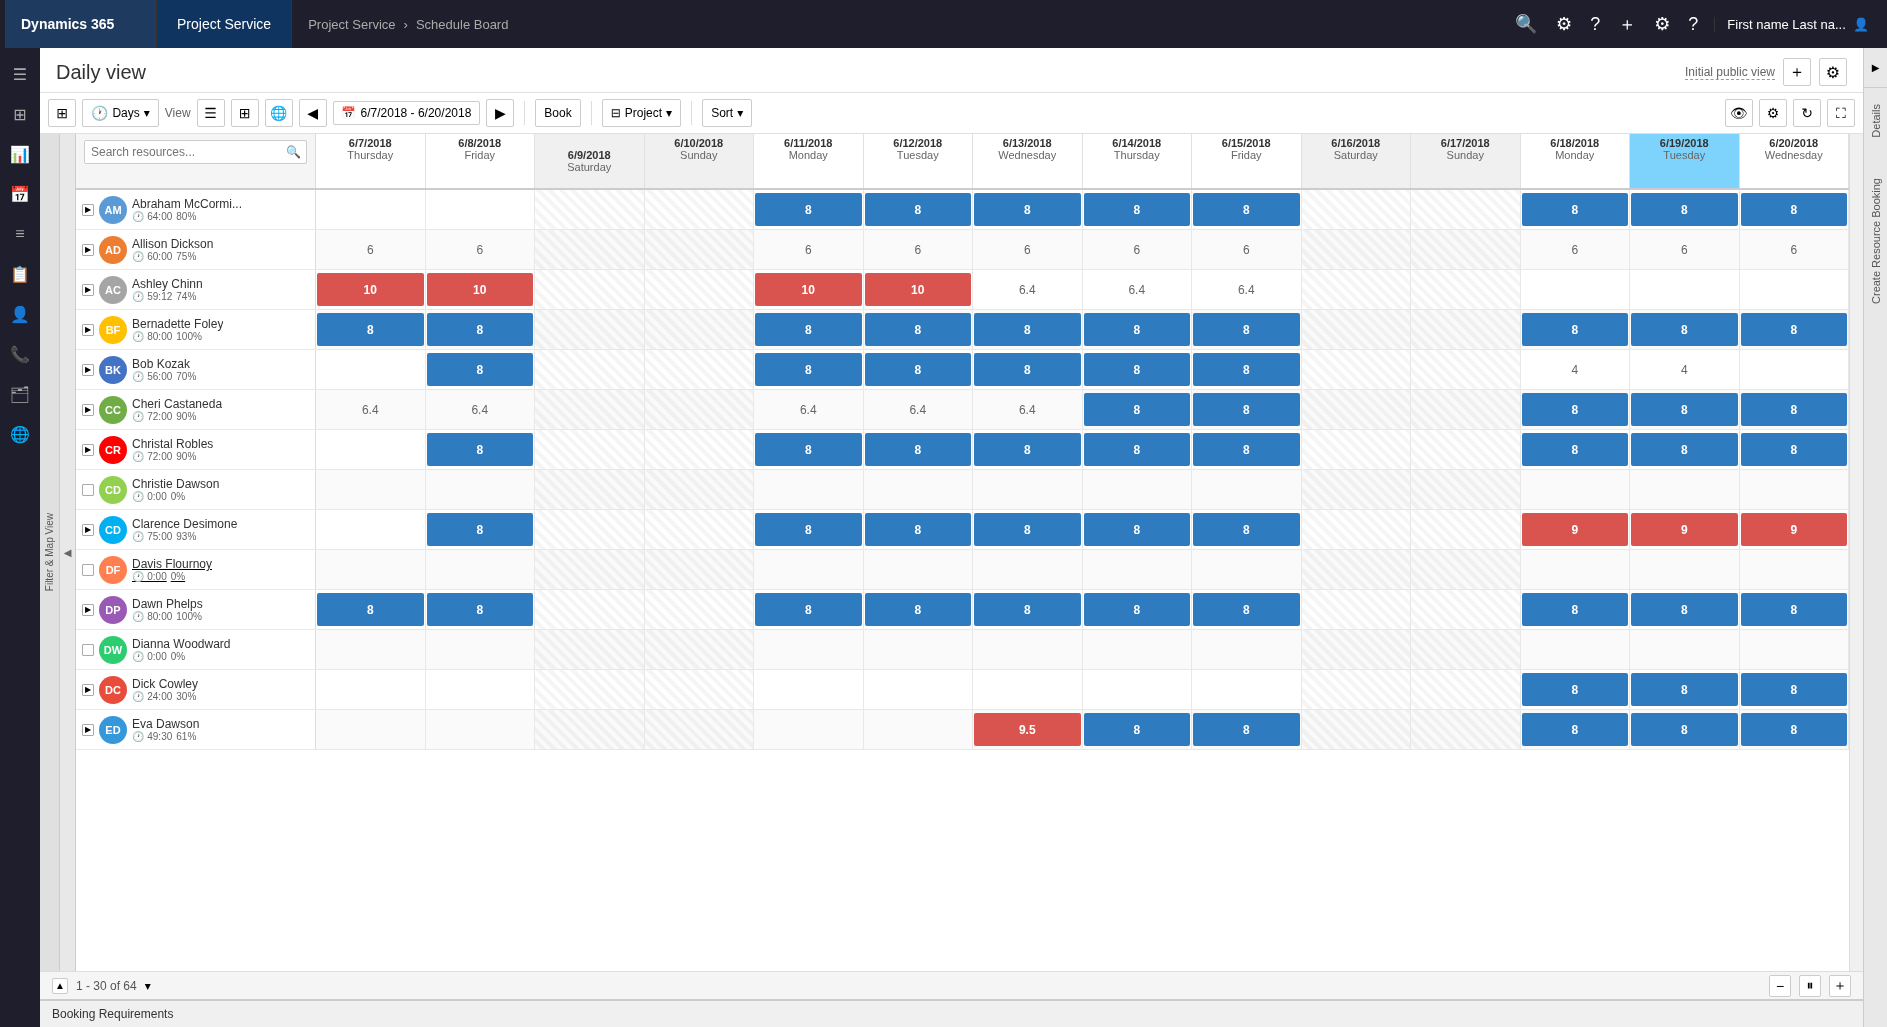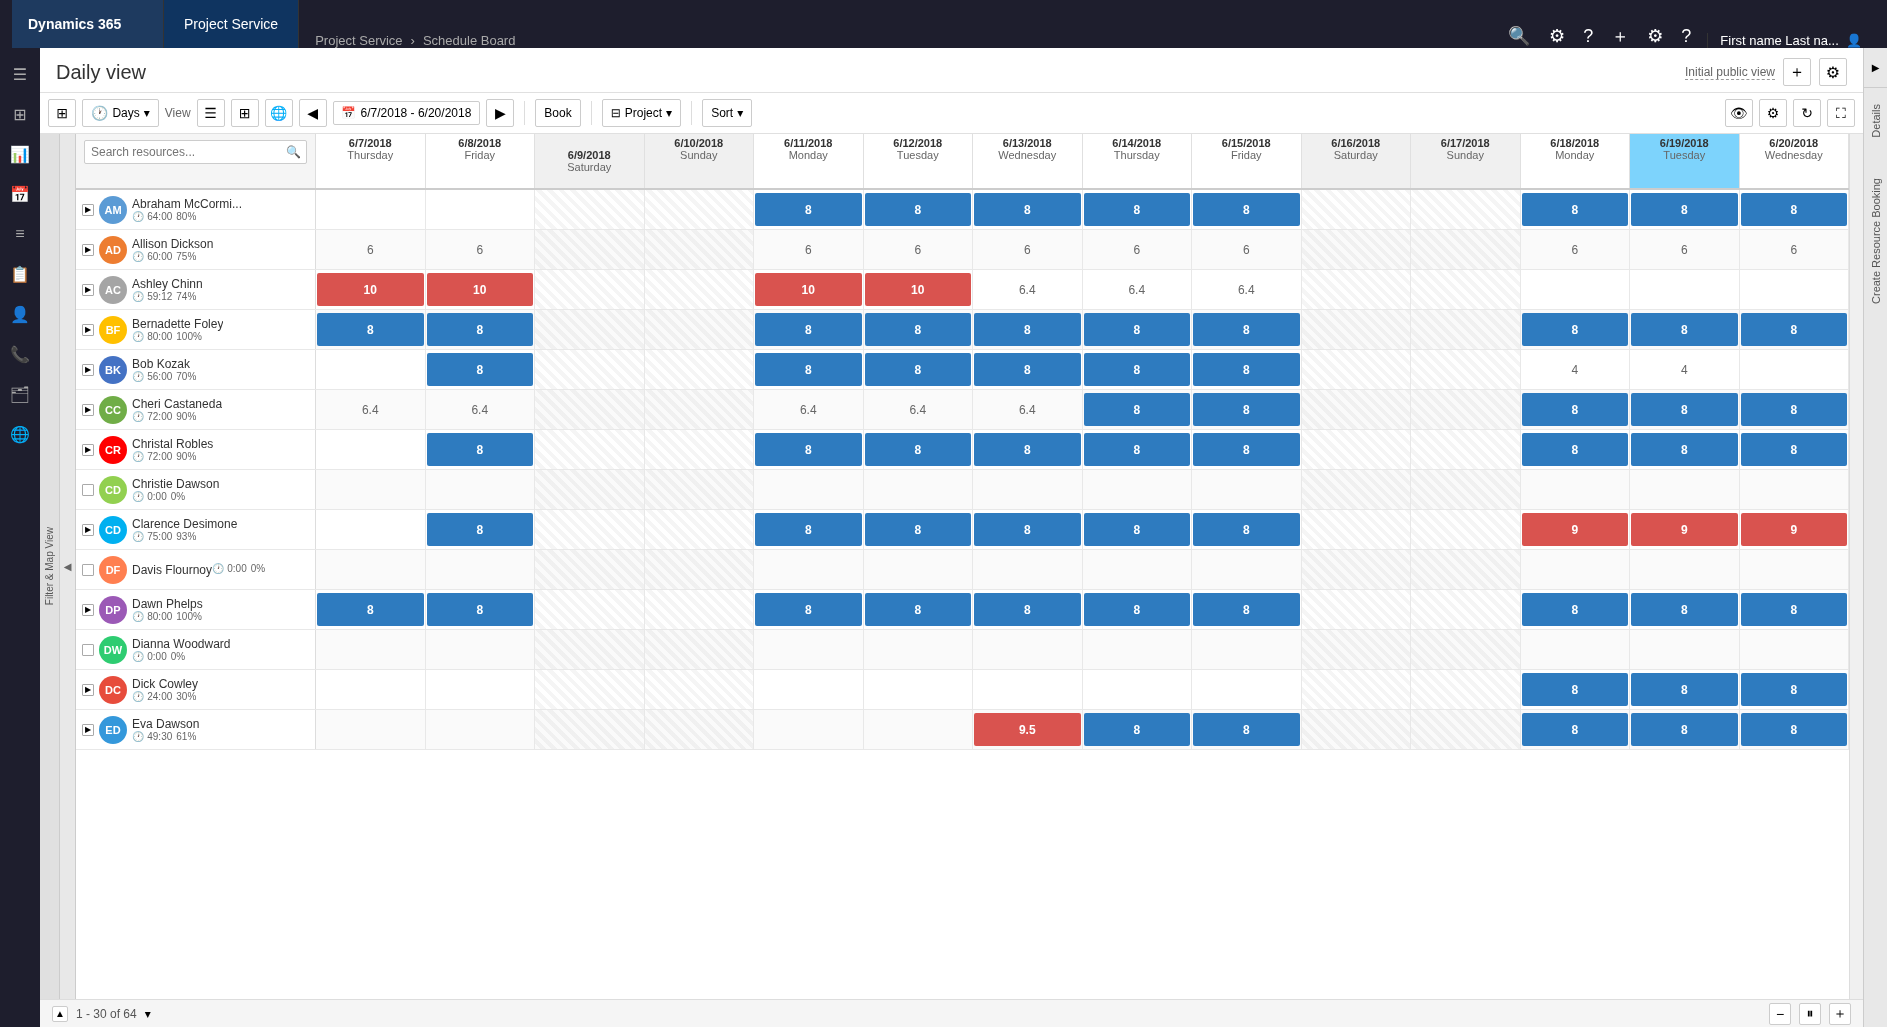--- a/index.html
+++ b/index.html
@@ -1,22 +1,22 @@
 <!DOCTYPE html>
 <html><head>
   <meta charset="utf-8">
   <style>
     * { box-sizing: border-box; margin: 0; padding: 0; }
     body { font-family: 'Segoe UI', Arial, sans-serif; font-size: 12px; background: #f3f3f3; overflow: hidden; height: 1027px; width: 1887px; }
 
     
     .top-nav {
-      display: flex; align-items: flex-end;
+      display: flex; align-items: center;
       background: #1e1e2d; color: #fff;
-      height: 48px; padding: 0 12px;
+      height: 48px; padding: 0 5px;
       gap: 0;
     }
     .top-nav-brand {
       background: #1e3a5f; padding: 0 16px;
       height: 100%; display: flex; align-items: center;
       font-size: 14px; font-weight: 600; color: #fff;
       border-right: 1px solid #333;
       min-width: 152px;
     }
     .top-nav-module {
@@ -708,21 +708,21 @@
                 <div style="position: absolute; inset: 3px 1px; border-radius: 2px; background: rgb(217, 83, 79); display: flex; align-items: center; justify-content: center; color: rgb(255, 255, 255); font-size: 12px; font-weight: 600; cursor: pointer;">9</div>
               </div>
               <div style="min-width: 109px; flex: 1 1 0%; height: 100%; border-right: 1px solid rgb(232, 232, 232); position: relative; display: flex; align-items: center; justify-content: center;">
                 <div style="position: absolute; inset: 3px 1px; border-radius: 2px; background: rgb(217, 83, 79); display: flex; align-items: center; justify-content: center; color: rgb(255, 255, 255); font-size: 12px; font-weight: 600; cursor: pointer;">9</div>
               </div>
             </div>
             <div style="display: flex; border-bottom: 1px solid rgb(232, 232, 232); height: 40px; align-items: center; background: rgb(250, 250, 250);">
               <div style="width: 240px; flex-shrink: 0; display: flex; align-items: center; gap: 5px; padding: 0px 6px; border-right: 1px solid rgb(221, 221, 221); height: 100%; background: rgb(255, 255, 255);">
                 <div style="width: 12px; height: 12px; border: 1px solid rgb(170, 170, 170); background: rgb(255, 255, 255); border-radius: 1px; display: flex; align-items: center; justify-content: center; font-size: 8px; cursor: pointer; flex-shrink: 0;"></div>
                 <div style="width: 28px; height: 28px; border-radius: 50%; background: rgb(255, 127, 80); display: flex; align-items: center; justify-content: center; font-size: 11px; color: rgb(255, 255, 255); font-weight: 600; flex-shrink: 0;">DF</div>
-                <div style="display: flex; flex-direction: row; min-width: 0px;">
+                <div style="display: flex; flex-direction: column; min-width: 0px; text-decoration: underline;">
                   <div style="font-size:12px; color:#333; font-weight:500; white-space:nowrap; overflow:hidden; text-overflow:ellipsis;">Davis Flournoy</div>
                   <div style="font-size:10px; color:#666; display:flex; gap:4px;">
                     <span>🕐 0:00</span>
                     <span>0%</span>
                   </div>
                 </div>
               </div>
               <div style="min-width: 109px; flex: 1 1 0%; height: 100%; border-right: 1px solid rgb(232, 232, 232); position: relative; display: flex; align-items: center; justify-content: center;"></div>
               <div style="min-width: 109px; flex: 1 1 0%; height: 100%; border-right: 1px solid rgb(232, 232, 232); position: relative; display: flex; align-items: center; justify-content: center;"></div>
               <div style="min-width: 109px; flex: 1 1 0%; height: 100%; border-right: 1px solid rgb(232, 232, 232); position: relative; display: flex; align-items: center; justify-content: center; background: repeating-linear-gradient(45deg, transparent, transparent 4px, rgba(0, 0, 0, 0.04) 4px, rgba(0, 0, 0, 0.04) 8px);"></div>
@@ -895,20 +895,23 @@
       <span>1 - 30 of 64</span>
       <button style="background:none; border:none; cursor:pointer; font-size:12px;">▾</button>
       <div class="bottom-bar-right">
         <button class="zoom-btn">−</button>
         <button class="zoom-btn">⏸</button>
         <button class="zoom-btn">＋</button>
       </div>
     </div>
   </div>
 
+  <div class="booking-req-bar">
+    <span>Booking Requirements</span>
+  </div>
 </div>
 
 <div class="right-sidebar">
   <div style="height:40px; display:flex; align-items:center; justify-content:center; cursor:pointer; border-bottom:1px solid #ccc; width:100%;">
     <span style="font-size:10px;">▶</span>
   </div>
   <span class="right-sidebar-text">Details</span>
   <span class="right-sidebar-text2">Create Resource Booking</span>
 </div>
 

